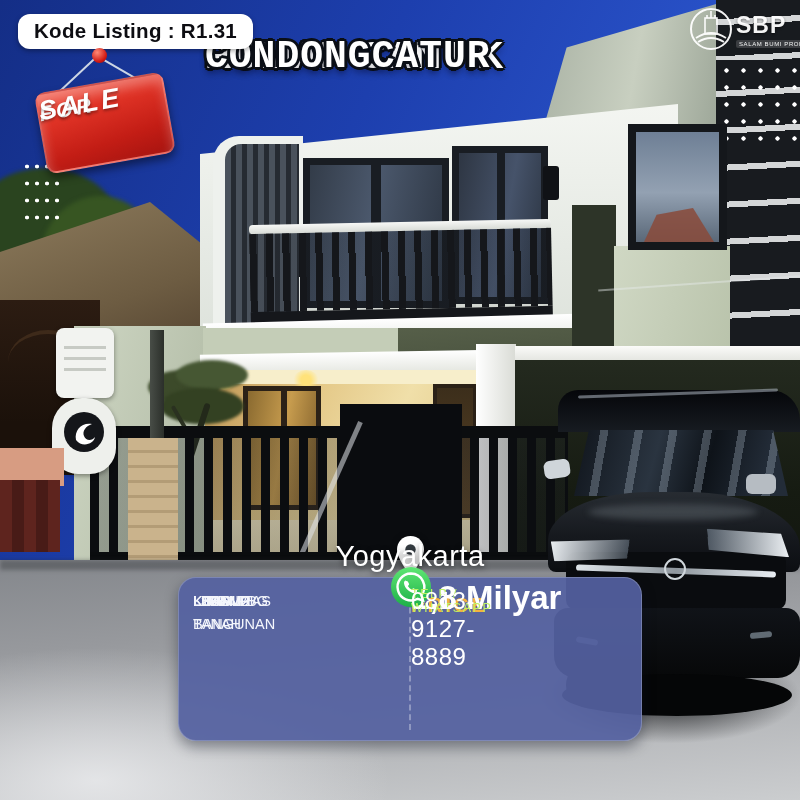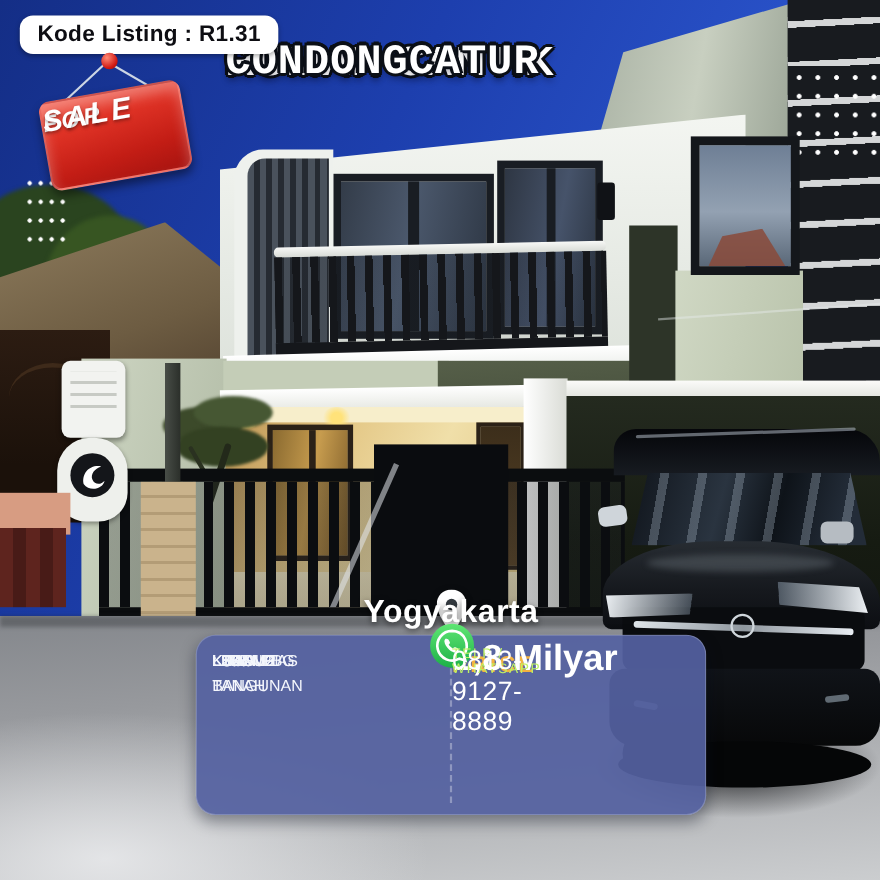--- a/index.html
+++ b/index.html
@@ -226,21 +226,21 @@
   .sbp .sub{left:48px;top:36px;font-size:6px;color:#fff;letter-spacing:.6px;
     background:rgba(255,255,255,.16);padding:1px 3px;border-radius:2px;white-space:nowrap;}
 
   .watermark{left:336px;top:378px;width:180px;font-size:20px;font-weight:700;
     color:rgba(230,230,232,.62);text-shadow:0 1px 2px rgba(50,50,55,.45);z-index:40;display:block;}
   .watermark::first-letter{font-family:"DejaVu Serif",serif;font-style:italic;font-size:27px;}
 
   .location{left:300px;top:530px;width:220px;height:52px;display:flex;align-items:center;
     justify-content:center;gap:10px;z-index:45;}
   .location .pin-icon{position:static;flex:0 0 auto;filter:drop-shadow(0 2px 3px rgba(0,0,0,.5));}
-  .location .loc-text{position:static;font-size:29px;font-weight:700;color:#fff;letter-spacing:.5px;
+  .location .loc-text{position:static;font-size:29px;font-weight:400;color:#fff;letter-spacing:.5px;
     text-shadow:0 2px 6px rgba(0,0,0,.6);}
 
   
   .panel{left:178px;top:577px;width:464px;height:164px;border-radius:18px;
     background:rgba(84,97,160,.93);border:1px solid rgba(255,255,255,.22);
     box-shadow:0 6px 14px rgba(8,12,28,.4);z-index:50;}
   .panel .divider{left:230px;top:10px;bottom:10px;border-left:2px dashed rgba(255,255,255,.32);}
   .specs{left:14px;top:12px;width:212px;color:#f4f6fc;}
   .spec-row{position:static;display:flex;font-size:14.5px;line-height:22.8px;font-weight:500;}
   .spec-row .lab{position:static;flex:0 0 122px;}
@@ -375,20 +375,31 @@
       <span class="l1">FOR</span>
       <span class="l2">SALE</span>
     </div>
   </div>
 
   <div class="title">
     <span class="t1">RUMAH CANTIK</span>
     <span class="t2">CONDONGCATUR</span>
   </div>
 
+  <div class="sbp">
+    <svg class="emblem" width="46" height="46" viewBox="0 0 46 46">
+      <circle cx="23" cy="23" r="20" fill="none" stroke="#fff" stroke-width="2"></circle>
+      <rect x="17" y="12" width="12" height="16" fill="none" stroke="#fff" stroke-width="1.6"></rect>
+      <path d="M23 5 L23 12 M19 9 L19 12 M27 9 L27 12" stroke="#fff" stroke-width="1.6"></path>
+      <path d="M8 32 Q23 22 38 32" fill="none" stroke="#fff" stroke-width="1.8"></path>
+      <path d="M10 36 Q23 28 36 36" fill="none" stroke="#fff" stroke-width="1.8"></path>
+    </svg>
+    <span class="txt">SBP</span>
+    <span class="sub">SALAM BUMI PROPERTY</span>
+  </div>
 
 
   <div class="location">
     <svg class="pin-icon" width="27" height="40" viewBox="0 0 27 40">
       <path d="M13.5 0 C5.5 0 0 6 0 13.5 C0 23 13.5 40 13.5 40 S27 23 27 13.5 C27 6 21.5 0 13.5 0 Z" fill="#fff"></path>
       <circle cx="13.5" cy="13.5" r="5.2" fill="#333a40"></circle>
     </svg>
     <span class="loc-text">Yogyakarta</span>
   </div>
 

